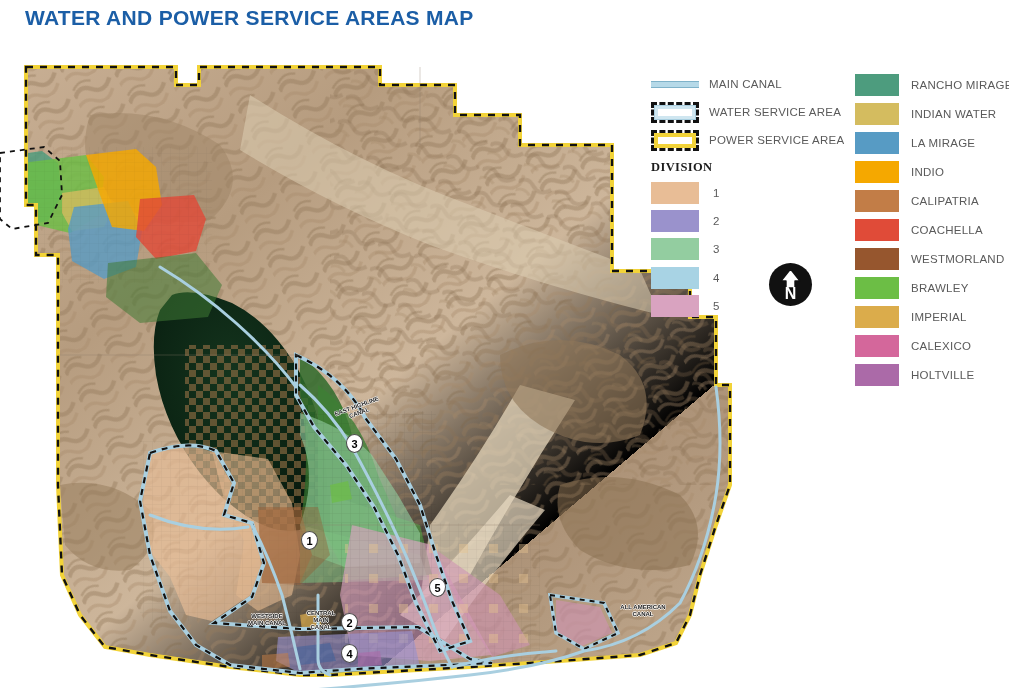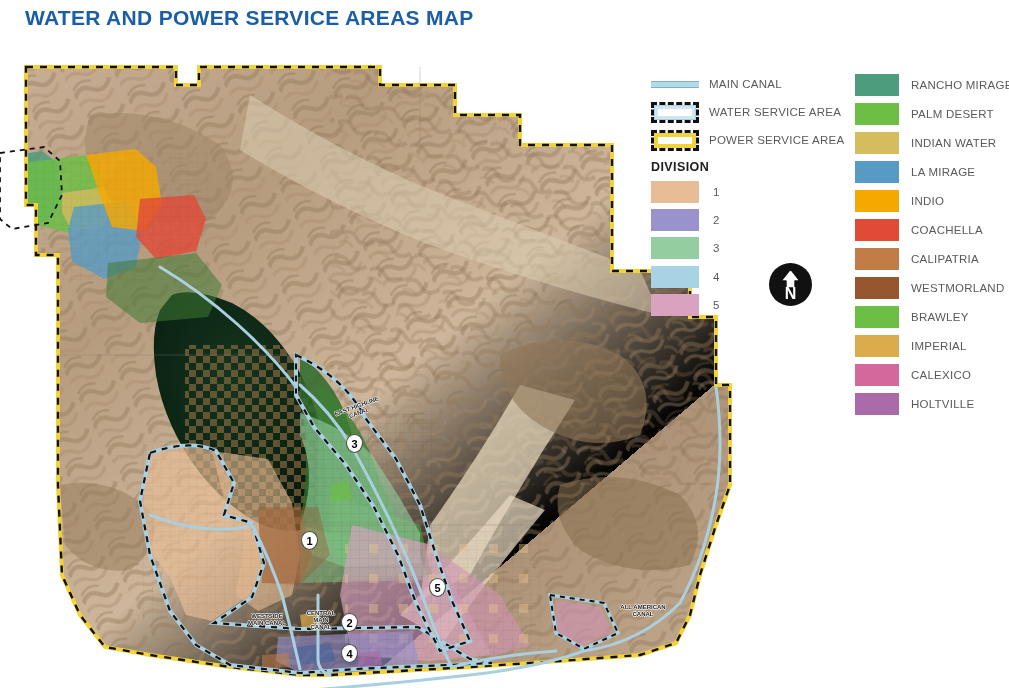--- a/index.html
+++ b/index.html
@@ -120,20 +120,21 @@
     border:3px dashed #111;
     box-shadow:inset 0 0 0 4px #f2d338;
   }
 
   .legend-heading {
     font-size:12.5px;
     font-weight:bold;
     color:#1d1d1d;
     letter-spacing:0.4px;
     margin:6px 0 4px 0;
+    font-family:Liberation Serif, serif;
   }
 
   .div-row { display:flex; align-items:center; height:28.2px; }
   .div-swatch {
     width:48px; height:22px;
     flex:0 0 48px;
     margin-right:14px;
   }
   .div-num {
     font-size:11.5px;
@@ -421,44 +422,40 @@
     <div class="div-num">5</div>
   </div>
 </div>
 
 <div id="legend-cities">
   <div class="city-row">
     <div class="city-swatch" style="background:#4d9c7e;"></div>
     <div class="city-name">RANCHO MIRAGE</div>
   </div>
   <div class="city-row">
-    <div class="city-swatch" style="background:#6cbe45;"></div>
-    <div class="city-name">PALM DESERT</div>
-  </div>
-  <div class="city-row">
     <div class="city-swatch" style="background:#d4bc5f;"></div>
     <div class="city-name">INDIAN WATER</div>
   </div>
   <div class="city-row">
     <div class="city-swatch" style="background:#579bc4;"></div>
     <div class="city-name">LA MIRAGE</div>
   </div>
   <div class="city-row">
     <div class="city-swatch" style="background:#f5a800;"></div>
     <div class="city-name">INDIO</div>
   </div>
   <div class="city-row">
+    <div class="city-swatch" style="background:#c27d47;"></div>
+    <div class="city-name">CALIPATRIA</div>
+  </div>
+  <div class="city-row">
     <div class="city-swatch" style="background:#e04b38;"></div>
     <div class="city-name">COACHELLA</div>
   </div>
   <div class="city-row">
-    <div class="city-swatch" style="background:#c27d47;"></div>
-    <div class="city-name">CALIPATRIA</div>
-  </div>
-  <div class="city-row">
     <div class="city-swatch" style="background:#96562e;"></div>
     <div class="city-name">WESTMORLAND</div>
   </div>
   <div class="city-row">
     <div class="city-swatch" style="background:#6cbe45;"></div>
     <div class="city-name">BRAWLEY</div>
   </div>
   <div class="city-row">
     <div class="city-swatch" style="background:#dbac4b;"></div>
     <div class="city-name">IMPERIAL</div>

